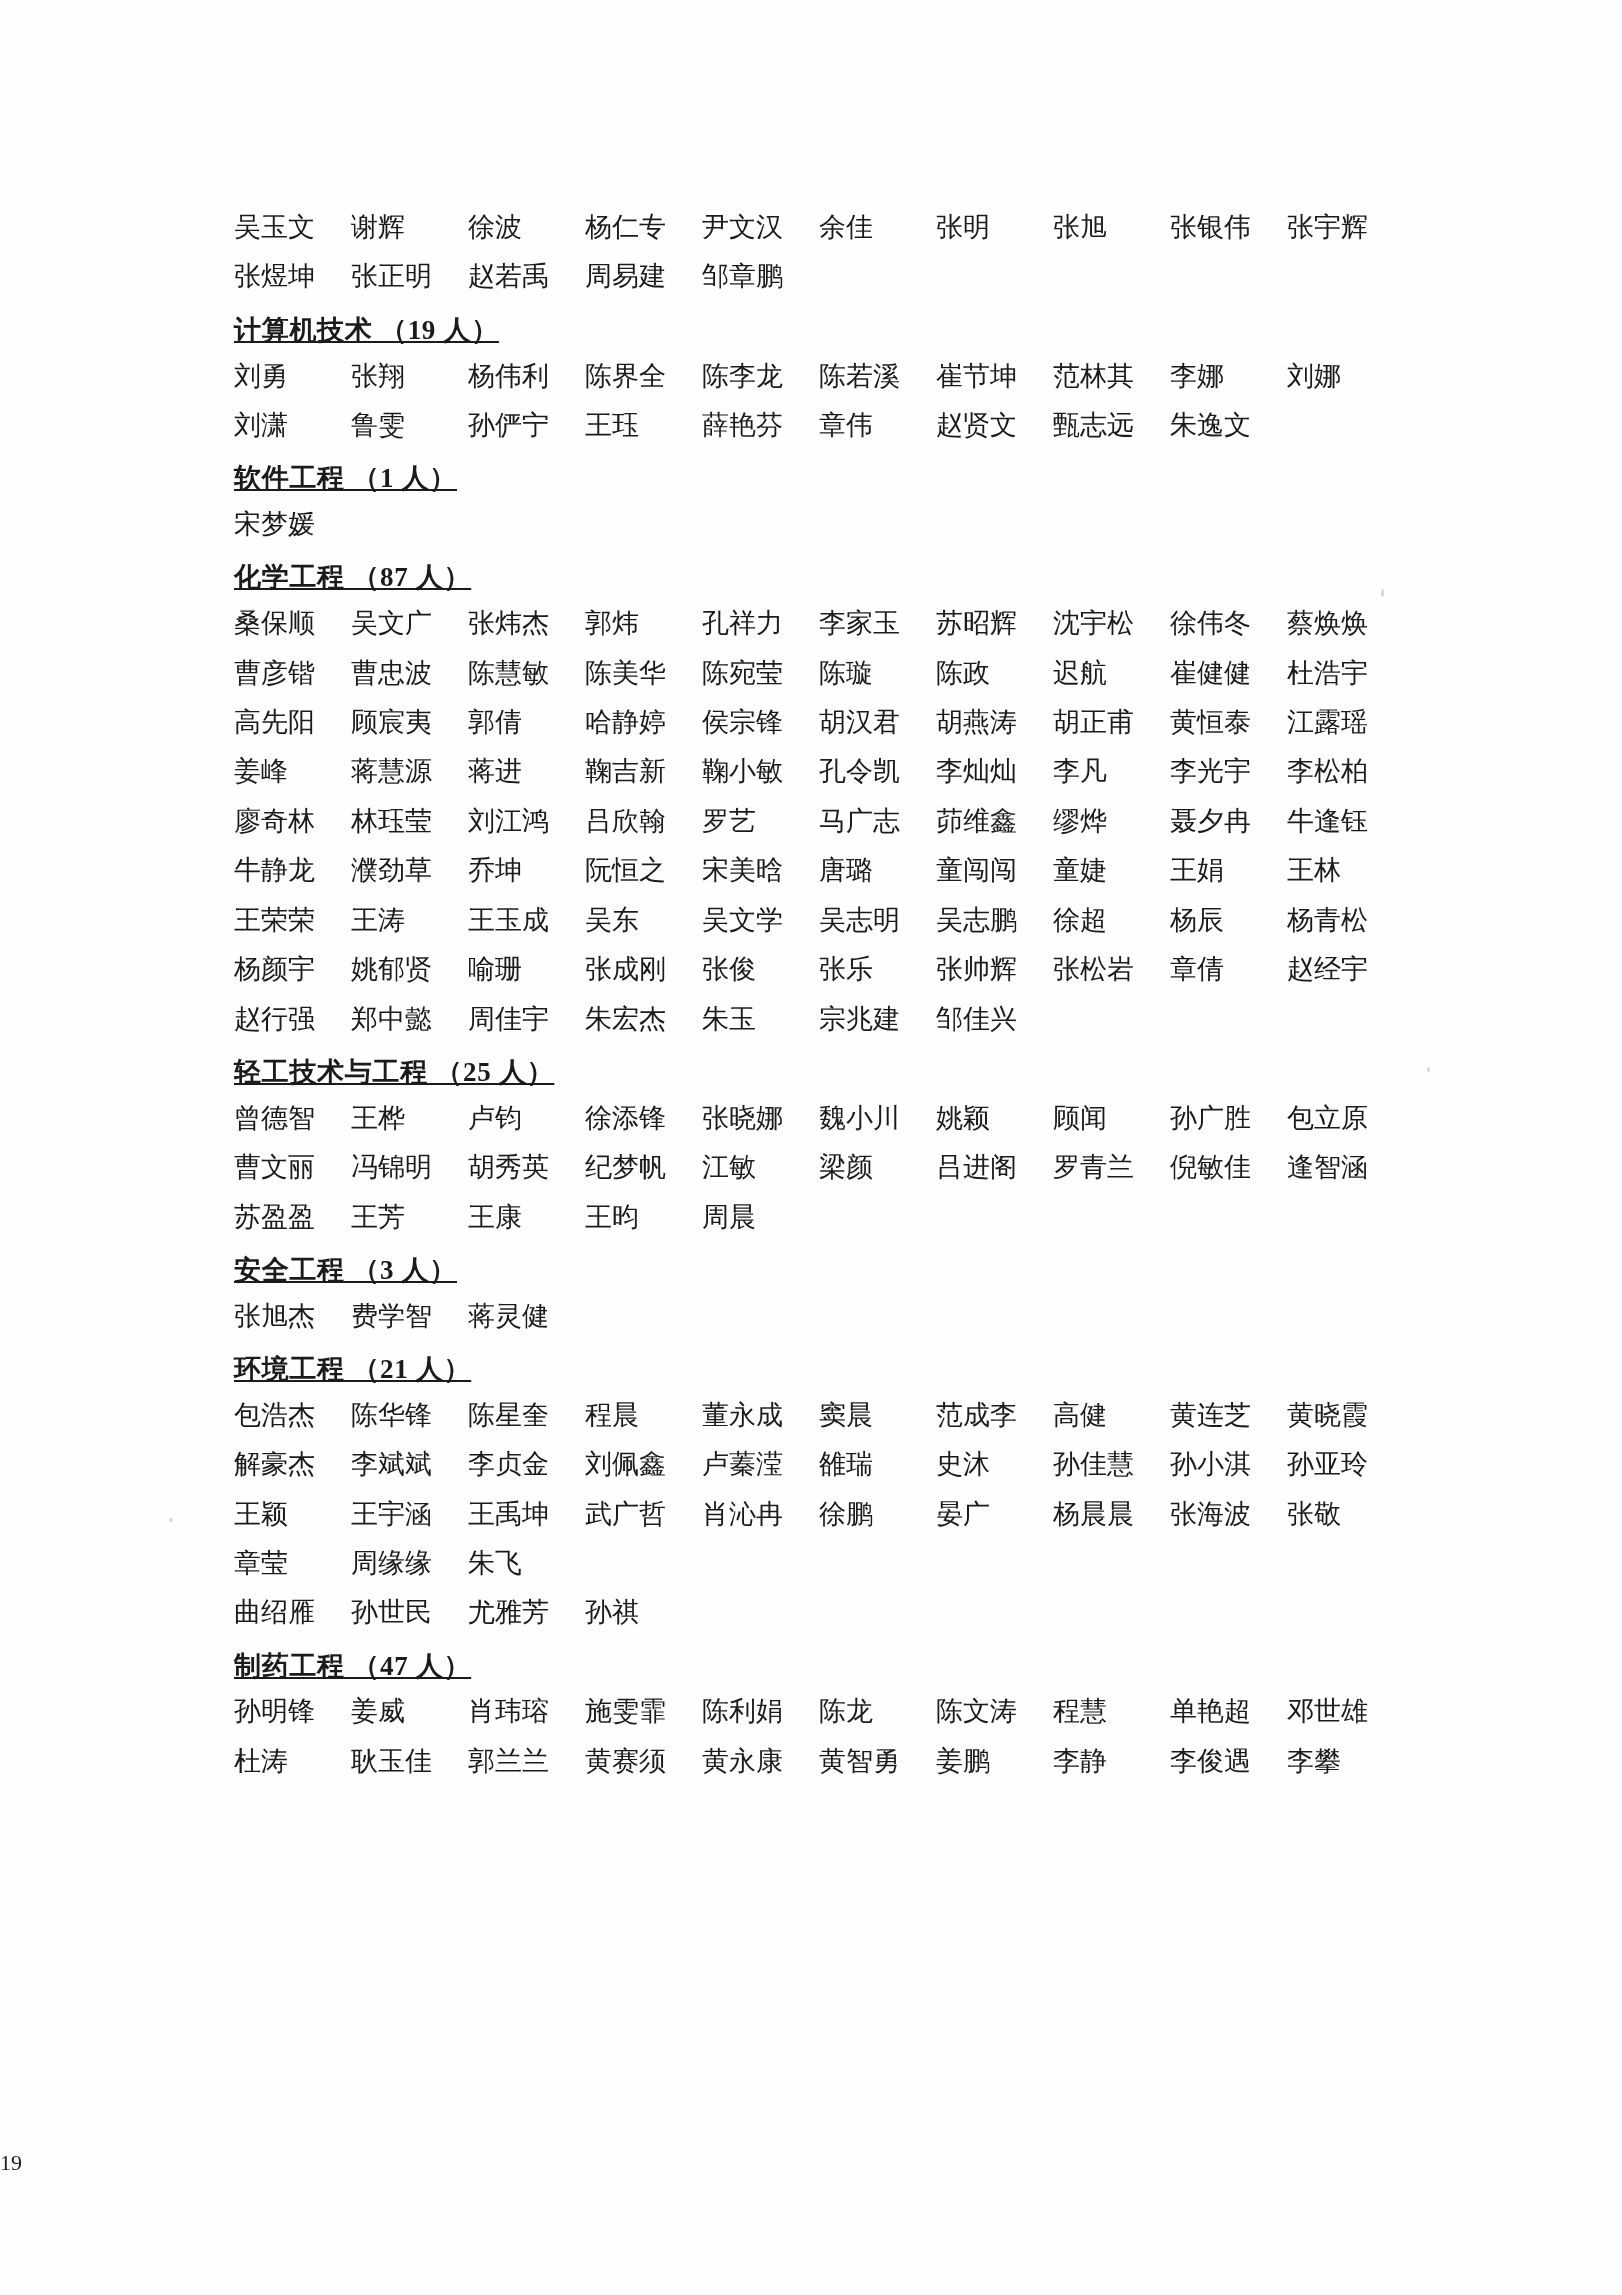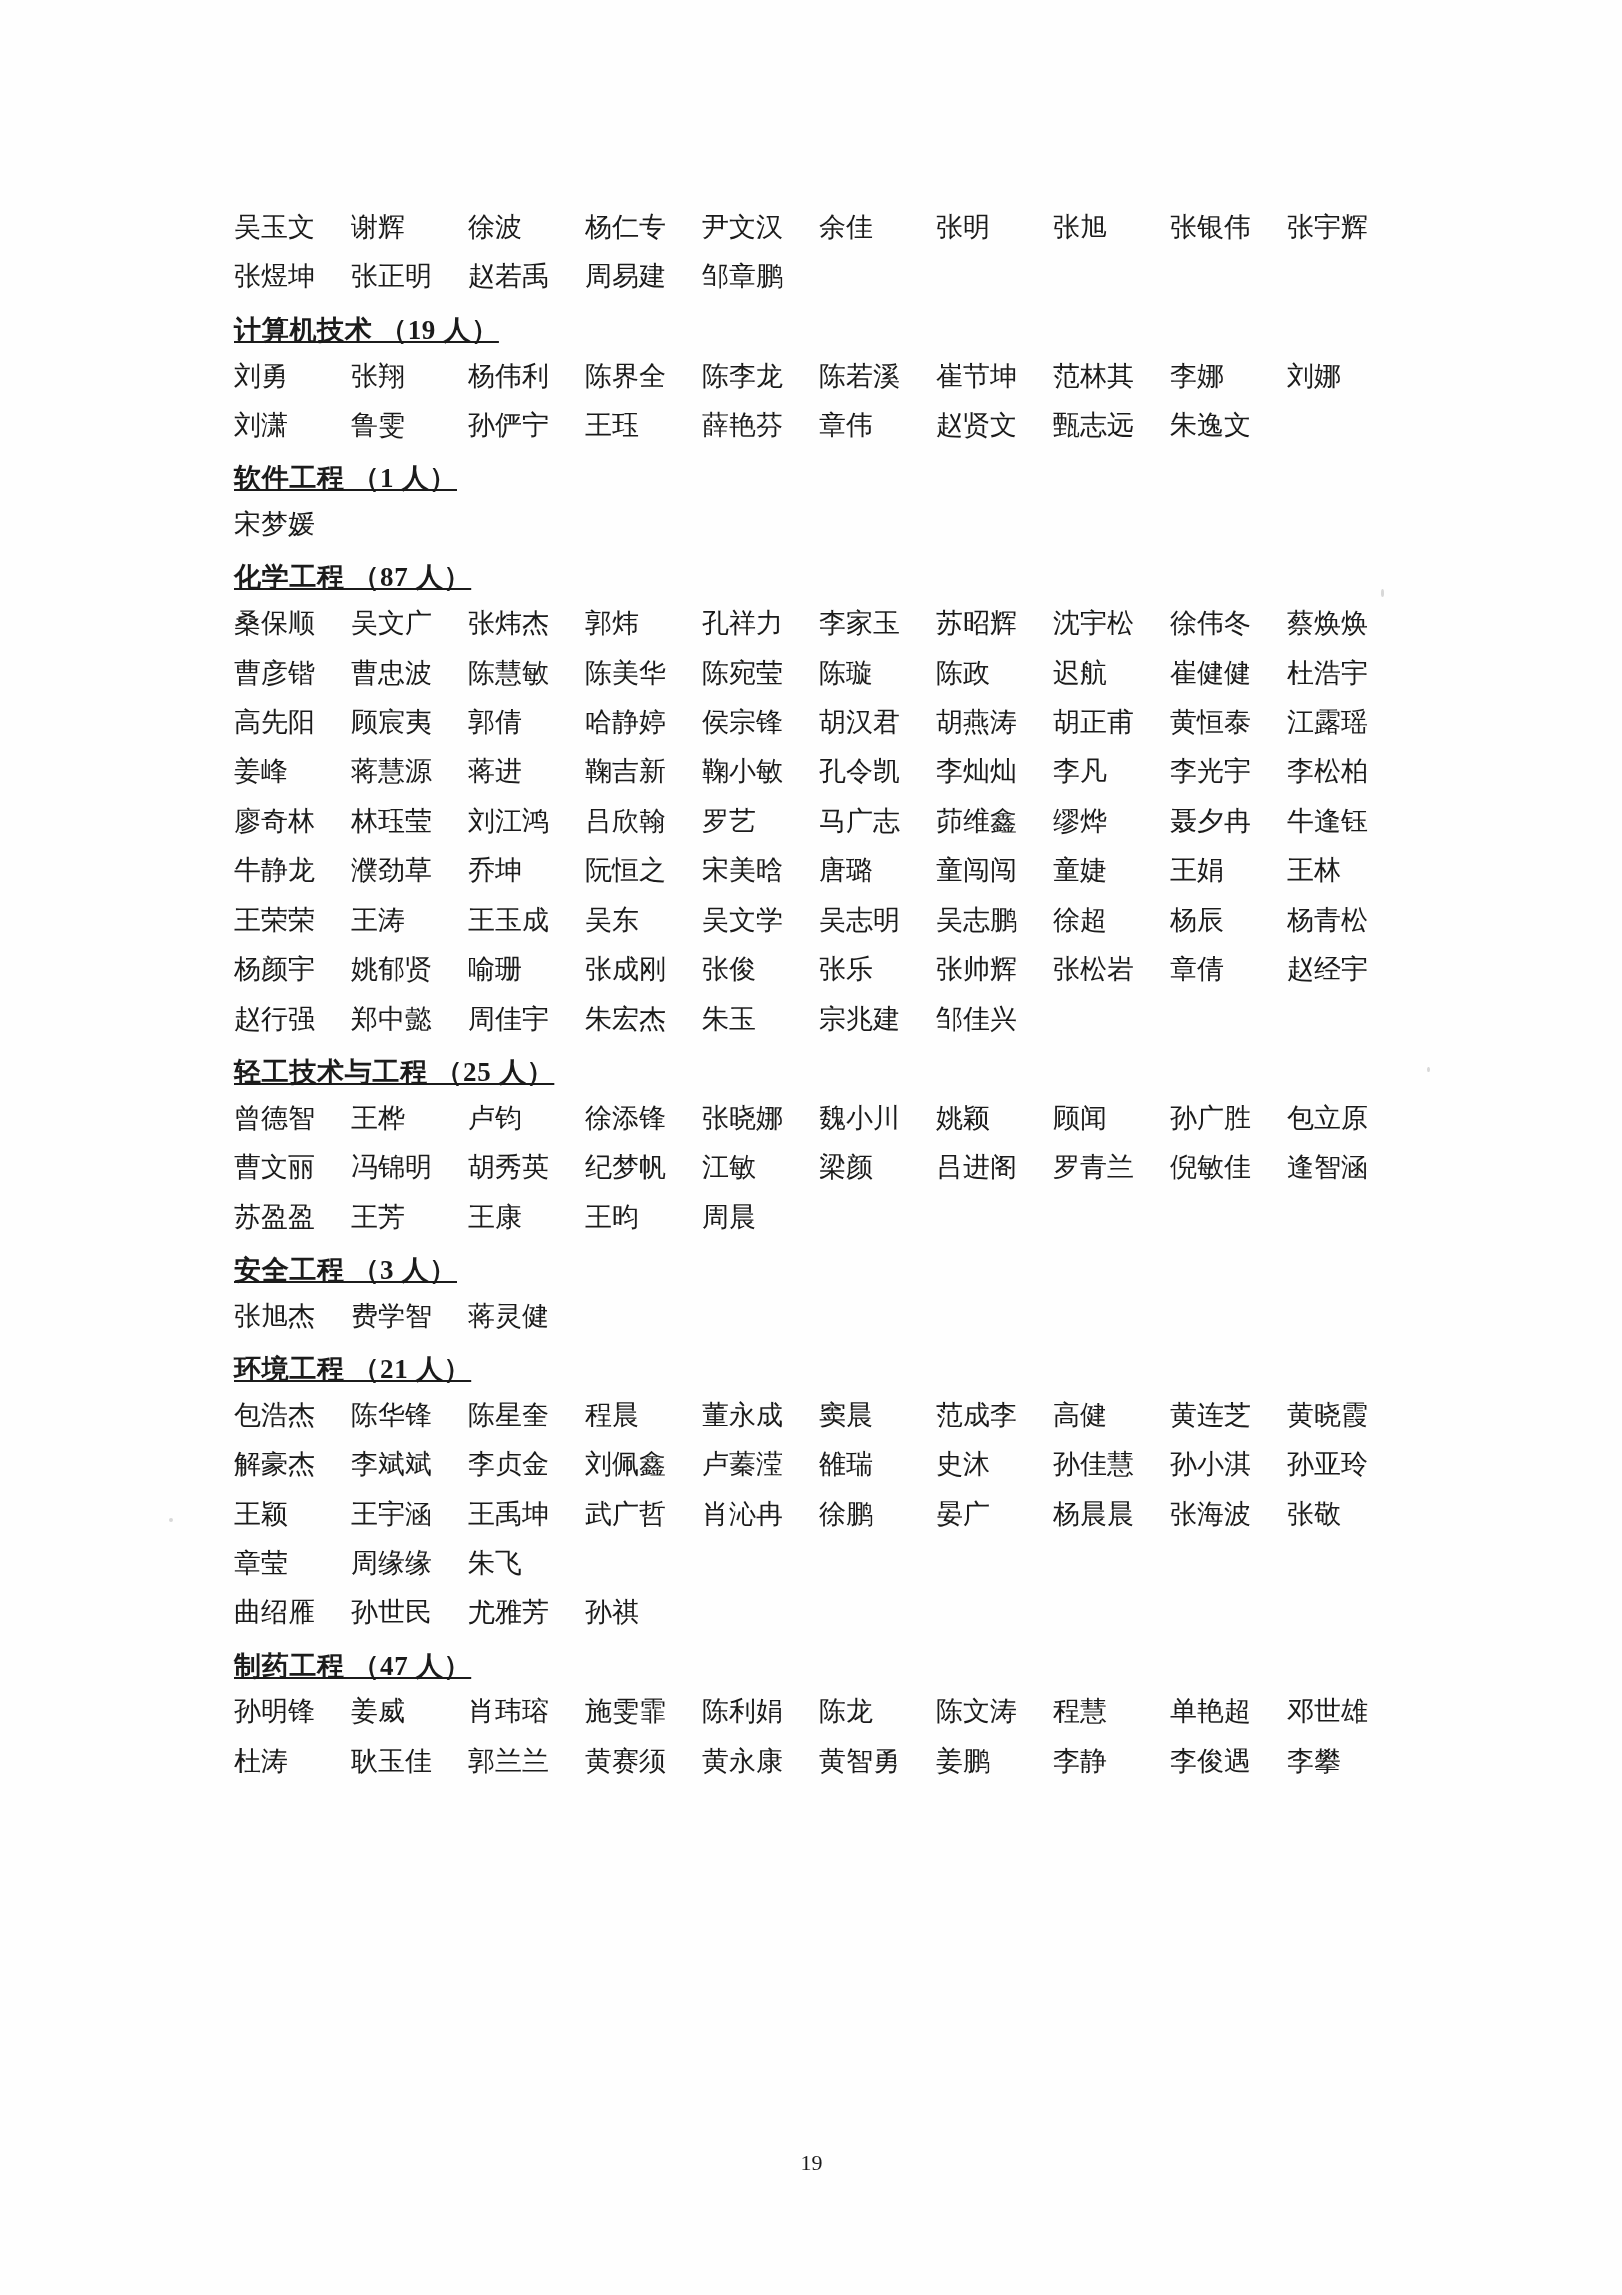--- a/index.html
+++ b/index.html
@@ -61,21 +61,20 @@
     justify-content: space-between;
   }
   .name-cell.three span {
     display: inline-block;
   }
   .page-number {
     position: absolute;
     left: 0;
     right: 0;
     top: 2150px;
-    text-align: center;
     font-size: 22px;
     font-family: "Liberation Serif", serif;
     color: #1b1b1b;
   }
   .speck {
     position: absolute;
     background: #d8d8d8;
     border-radius: 50%;
   }
 </style>

